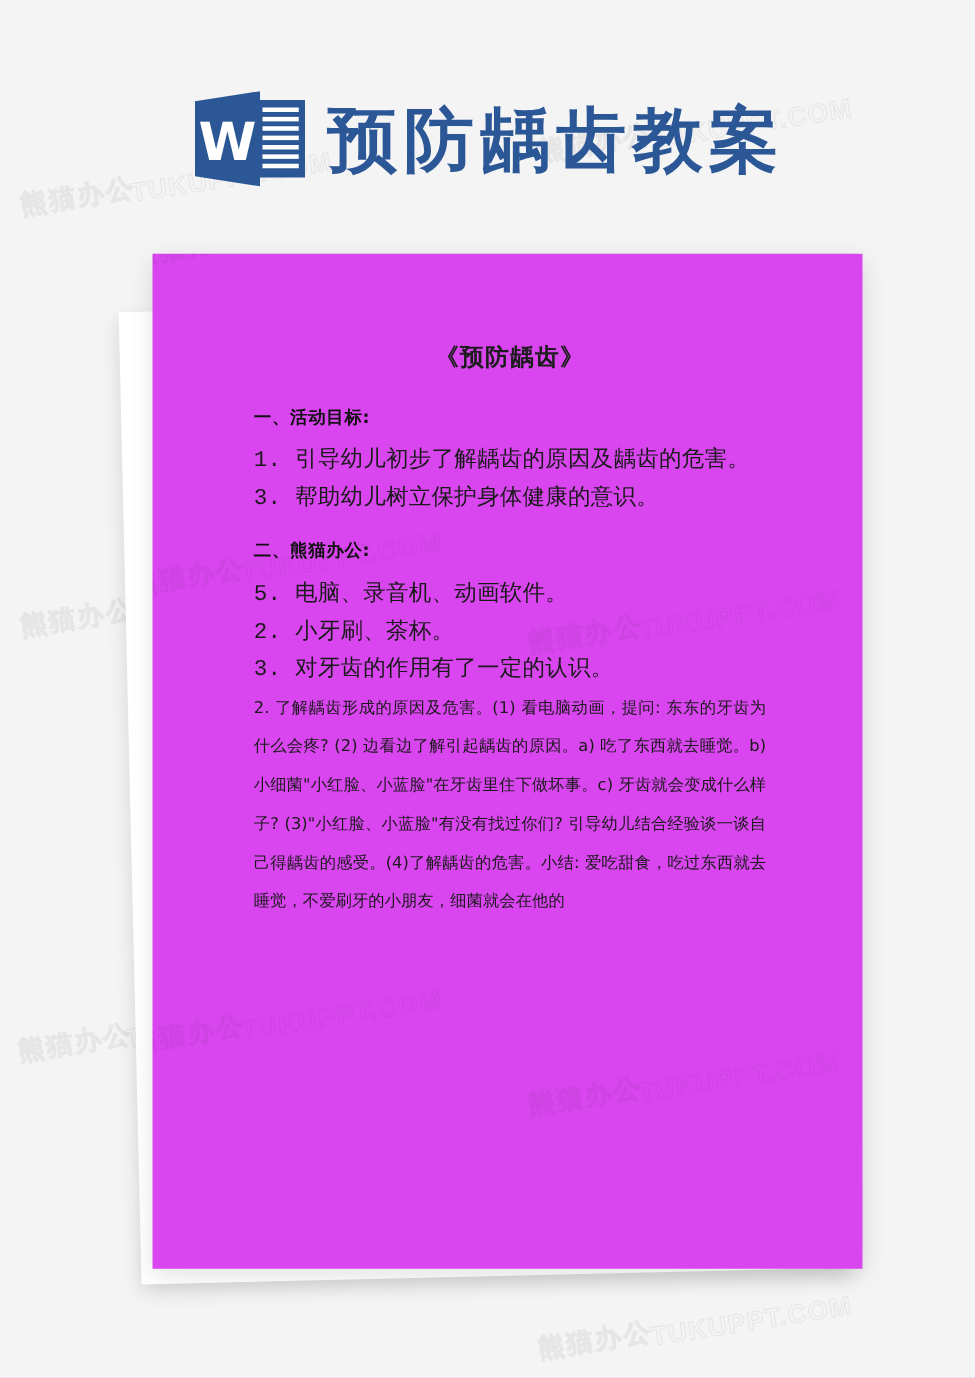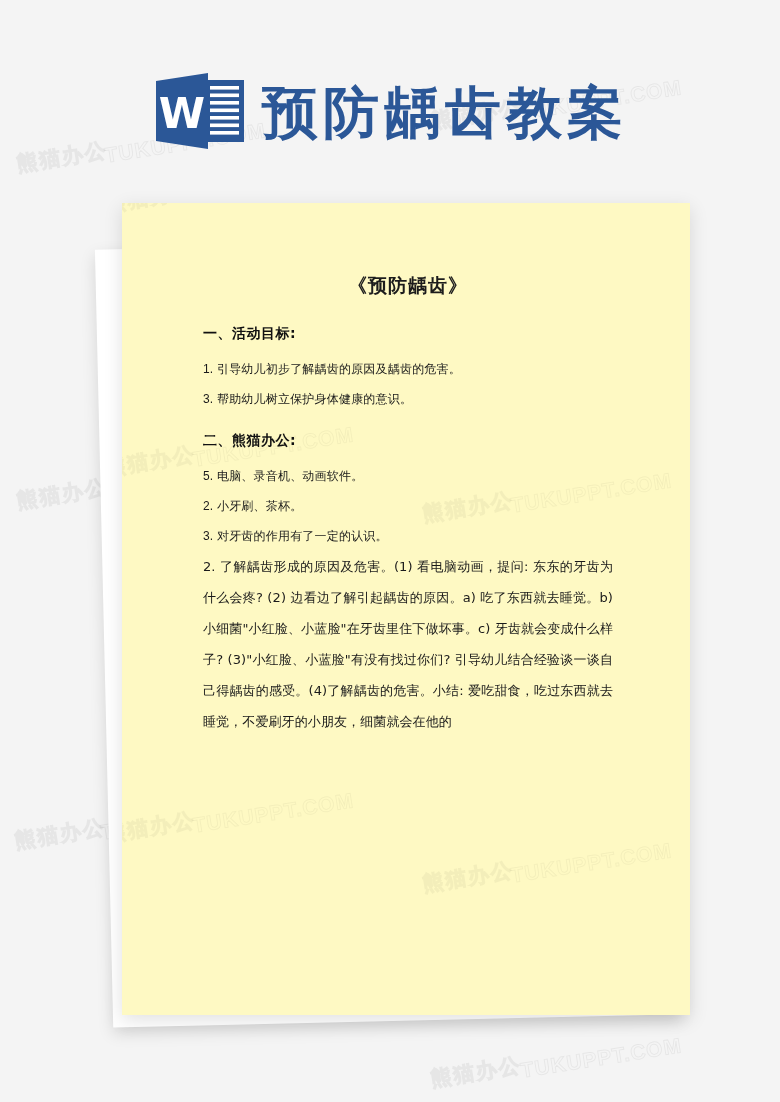--- a/index.html
+++ b/index.html
@@ -95,21 +95,21 @@
     z-index: 1;
   }
 
   
   .sheet-front {
     position: absolute;
     left: 122px;
     top: 203px;
     width: 568px;
     height: 812px;
-    background: #fef9c3;
+    background: #d946ef;
     box-shadow: 0 5px 18px rgba(0,0,0,0.12);
     z-index: 2;
     overflow: hidden;
   }
 
   
   .doc {
     position: absolute;
     left: 0;
     top: 0;
@@ -138,26 +138,26 @@
     font-size: 14px;
     font-weight: 700;
     color: #111111;
     margin: 0 0 11px 0;
     letter-spacing: 0.5px;
     font-family: "DejaVu Sans", "Liberation Sans", sans-serif;
   }
   .sec-head.gap { margin-top: 18px; }
 
   .li {
-    font-size: 12px;
+    font-size: 18px;
     color: #1a1a1a;
     line-height: 30px;
     margin: 0;
     letter-spacing: 0.2px;
-    font-family: Liberation Sans, sans-serif;
+    font-family: Liberation Mono, monospace;
   }
 
   .para {
     font-size: 13px;
     color: #1a1a1a;
     line-height: 31px;
     margin: 0;
     text-align: justify;
     text-justify: inter-ideograph;
     letter-spacing: 0.1px;

